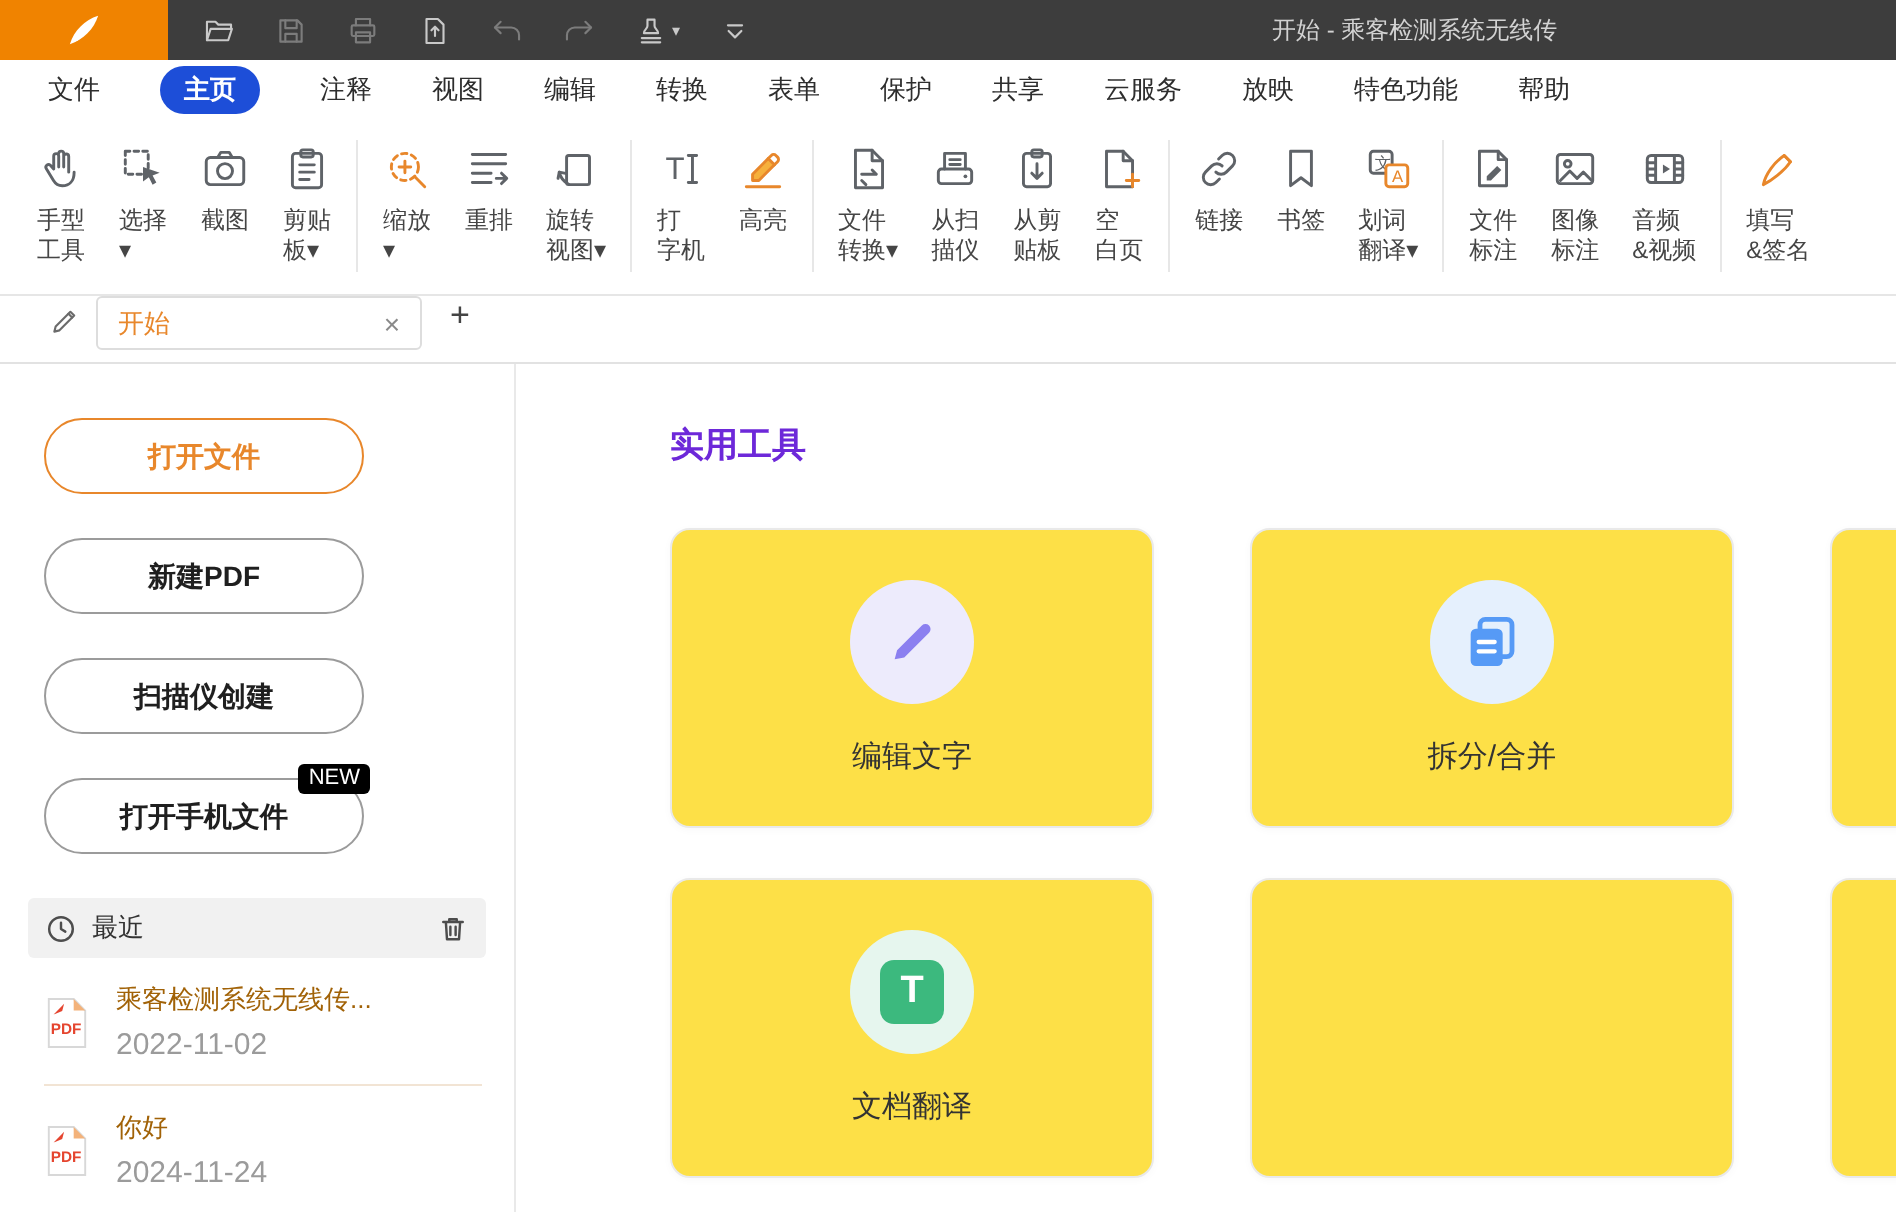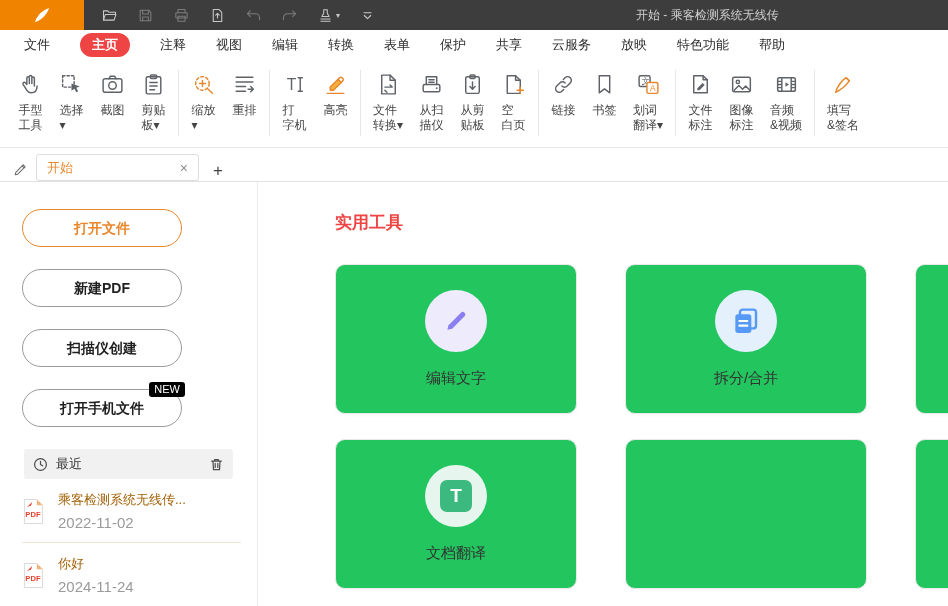--- a/index.html
+++ b/index.html
@@ -11,59 +11,59 @@
 .logo{width:84px;height:30px;background:#f08300;display:flex;align-items:center;justify-content:center}
 .tb-icons{display:flex;align-items:center;gap:19px;margin-left:17px}
 .tbi svg{width:17px;height:17px;fill:none;stroke:#c9c9c9;stroke-width:1.5;stroke-linecap:round;stroke-linejoin:round;display:block}
 .tbi.dim svg{stroke:#7c7c7c}
 .tbi{display:flex;align-items:center}
 .tb-caret{color:#c9c9c9;font-size:8px;margin-left:2px}
 .tb-title{position:absolute;left:636px;top:0;height:30px;display:flex;align-items:center;font-size:12px;color:#d2d2d2}
 
 
 .menubar{height:30px;display:flex;align-items:center;gap:30px;padding-left:24px;font-size:13px;color:#2e2e2e}
-.mitem.active{background:#ef4444;color:#fff;border-radius:12px;padding:3px 12px;font-weight:bold}
+.mitem.active{background:#1d4ed8;color:#fff;border-radius:12px;padding:3px 12px;font-weight:bold}
 
 
 .ribbon{height:88px;display:flex;align-items:flex-start;padding:7px 0 0 10px;border-bottom:1px solid #e6e6e6;overflow:hidden;white-space:nowrap}
 .tool{display:inline-flex;flex-direction:column;align-items:center;padding:1px 8px;flex:none}
 .ticon{height:32px;display:flex;align-items:center;justify-content:center}
 .ticon svg{width:25px;height:25px;fill:none;stroke:#5f6368;stroke-width:1.4;stroke-linecap:round;stroke-linejoin:round;display:block}
 .tlbl{font-size:12px;line-height:15px;color:#454545;margin-top:3px}
 .tlbl span{display:block;white-space:nowrap}
 .rsep{flex:none;width:1px;height:66px;background:#e7e7e7;margin:3px 4px 0}
 
 
-.tabbar{height:34px;border-bottom:1px solid #e2e2e2;display:flex;align-items:flex-end;padding:0 8px}
+.tabbar{height:34px;border-bottom:1px solid #e2e2e2;display:flex;align-items:flex-start;padding:0 20px}
 .pencil-btn{width:24px;height:24px;display:flex;align-items:center;justify-content:center}
 .pencil-btn svg{width:17px;height:17px;fill:none;stroke:#6b6b6b;stroke-width:1.5;stroke-linecap:round;stroke-linejoin:round}
 .tab{width:163px;height:27px;margin-left:4px;border:1px solid #ddd;border-radius:3px;background:#fff;display:flex;align-items:center;padding:0 10px}
 .tab-label{flex:1;font-size:13px;color:#e8872b}
 .tab-close{color:#8a8a8a;font-size:14px;line-height:1;cursor:default}
 .newtab{margin-left:14px;font-size:17px;color:#444}
 
 
 .content{display:flex;height:424px}
 .sidebar{width:258px;flex:none;border-right:1px solid #e9e9e9;padding-top:27px}
 .sbtn{display:block;width:160px;height:38px;margin:0 0 22px 22px;border:1px solid #9b9b9b;border-radius:19px;background:#fff;font-size:14px;font-weight:bold;color:#1f1f1f;text-align:center;line-height:36px;position:relative;font-family:inherit}
 .sbtn.primary{border-color:#e8872b;color:#e8872b}
 .badge{position:absolute;top:-8px;right:-4px;background:#000000;color:#fff;font-size:11px;font-weight:normal;padding:2px 5px;border-radius:3px;line-height:1}
-.recent-head{height:30px;background:#f1f1f1;border-radius:3px;margin:6px 24px 0;display:flex;align-items:center;padding:0 9px}
+.recent-head{height:30px;background:#f1f1f1;border-radius:3px;margin:6px 14px 0;display:flex;align-items:center;padding:0 9px}
 .recent-head svg{width:15px;height:15px;fill:none;stroke:#4d4d4d;stroke-width:1.3;stroke-linecap:round;stroke-linejoin:round;display:block}
 .recent-title{font-size:13px;color:#333;margin-left:8px;flex:1}
 .file-item{display:flex;align-items:center;margin:0 16px 0 22px;padding:12px 0 11px;border-bottom:1px solid #f2e4d4}
 .file-icon svg{width:23px;height:27px;display:block}
 .file-meta{margin-left:13px;min-width:0}
 .file-name{font-size:13px;color:#a16207;white-space:nowrap;overflow:hidden;text-overflow:ellipsis;max-width:170px}
 .file-date{font-size:15px;color:#9b9b9b;margin-top:5px}
 
 .main{flex:1;padding:29px 0 0 77px;overflow:hidden}
-.section-title{font-size:17px;color:#ef4444;font-weight:600}
+.section-title{font-size:17px;color:#6d28d9;font-weight:600}
 .cards{margin-top:30px;display:grid;grid-template-columns:242px 242px 242px;column-gap:48px;row-gap:25px}
-.card{height:150px;border:1px solid #e9e9e9;border-radius:10px;background:#22c55e;display:flex;flex-direction:column;align-items:center;justify-content:center;box-shadow:0 1px 4px rgba(0,0,0,.03)}
+.card{height:150px;border:1px solid #e9e9e9;border-radius:10px;background:#fde047;display:flex;flex-direction:column;align-items:center;justify-content:center;box-shadow:0 1px 4px rgba(0,0,0,.03)}
 .cicon{width:62px;height:62px;border-radius:50%;display:flex;align-items:center;justify-content:center;margin-bottom:17px}
 .cicon.purple{background:#edebfc}
 .cicon.blue{background:#e5f0fd}
 .cicon.green{background:#e6f6ee}
 .cicon svg{width:32px;height:32px;display:block}
 .sq{width:32px;height:32px;border-radius:7px;color:#fff;font-weight:bold;font-size:19px;display:flex;align-items:center;justify-content:center}
 .sq.trans{background:#3cb97e}
 .clabel{font-size:15px;color:#333}
 </style>
 </head>
@@ -224,20 +224,33 @@
         <svg viewBox="0 0 24 24">
           <path d="M4 5h16M4 9.5h16M4 14h9M4 18.5h9"></path>
           <path d="M15.5 16.5h5M18 14l2.5 2.5L18 19"></path>
         </svg>
       </span>
     <div class="tlbl">
         <span>重排</span>
       </div>
   </div>
 
+  <div class="tool">
+    <span class="ticon">
+        <svg viewBox="0 0 24 24">
+          <rect x="7" y="5.5" width="11" height="14" rx="1"></rect>
+          <path d="M3.5 13.5a8.5 8.5 0 004.5 5.8"></path>
+          <path d="M3.5 13.5l-.6 3M3.5 13.5l3 .6"></path>
+        </svg>
+      </span>
+    <div class="tlbl">
+        <span>旋转</span>
+        <span>视图▾</span>
+      </div>
+  </div>
 
   <div class="rsep"></div>
 
   <div class="tool">
     <span class="ticon">
         <svg viewBox="0 0 24 24">
           <text x="4.5" y="17" font-size="15" fill="#5f6368" stroke="none">T</text>
           <path d="M17.5 5.5v13M15.5 5.5h4M15.5 18.5h4"></path>
         </svg>
       </span>

